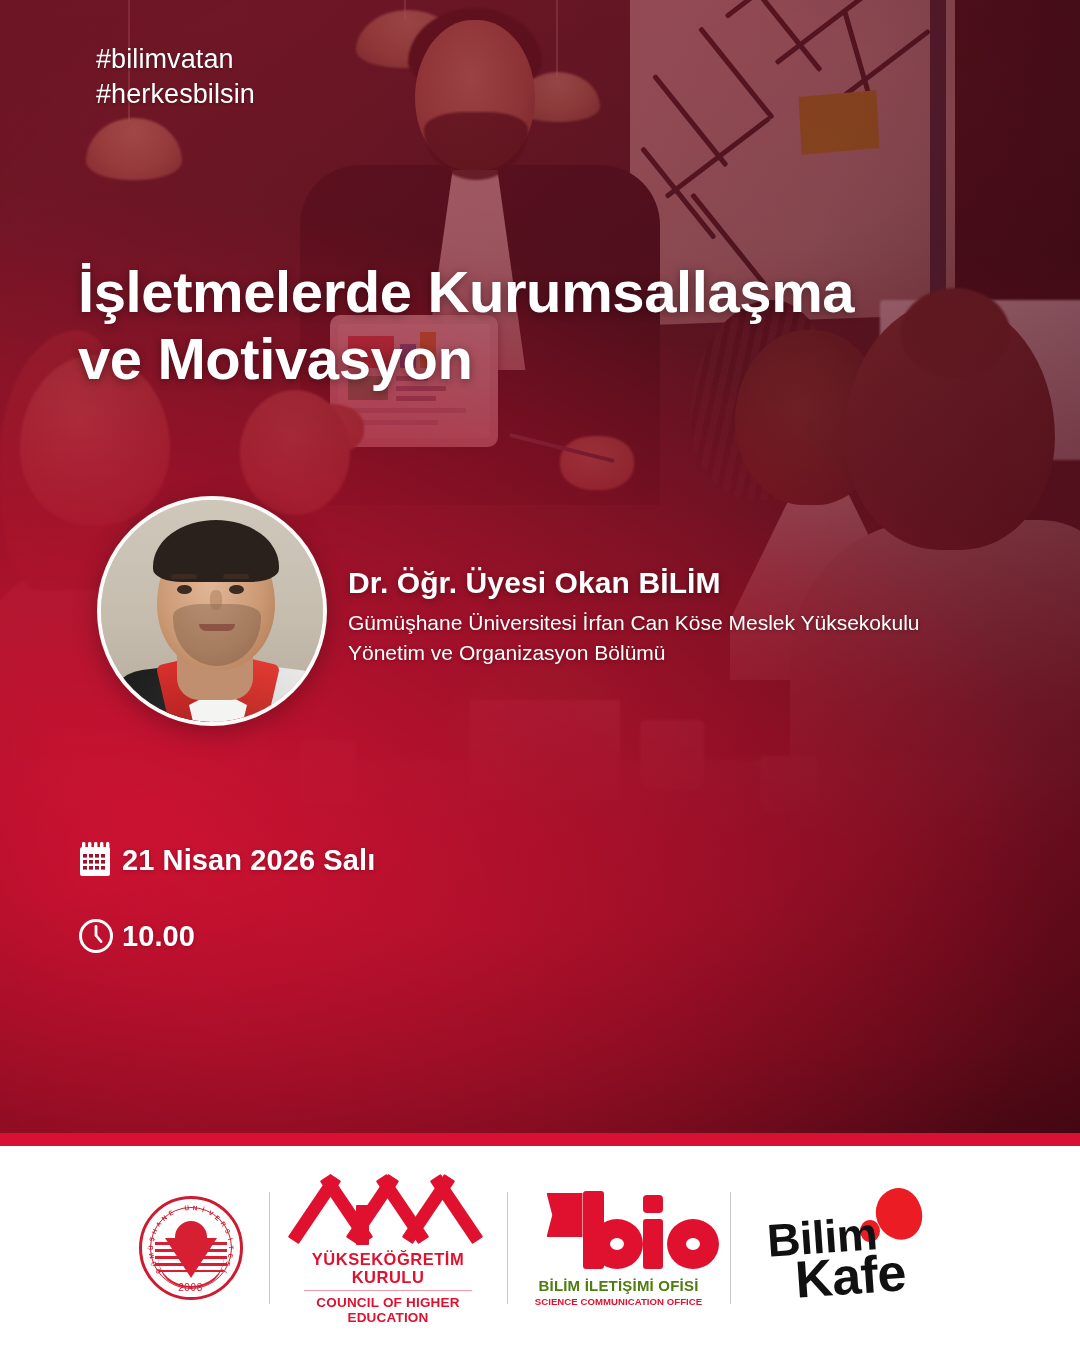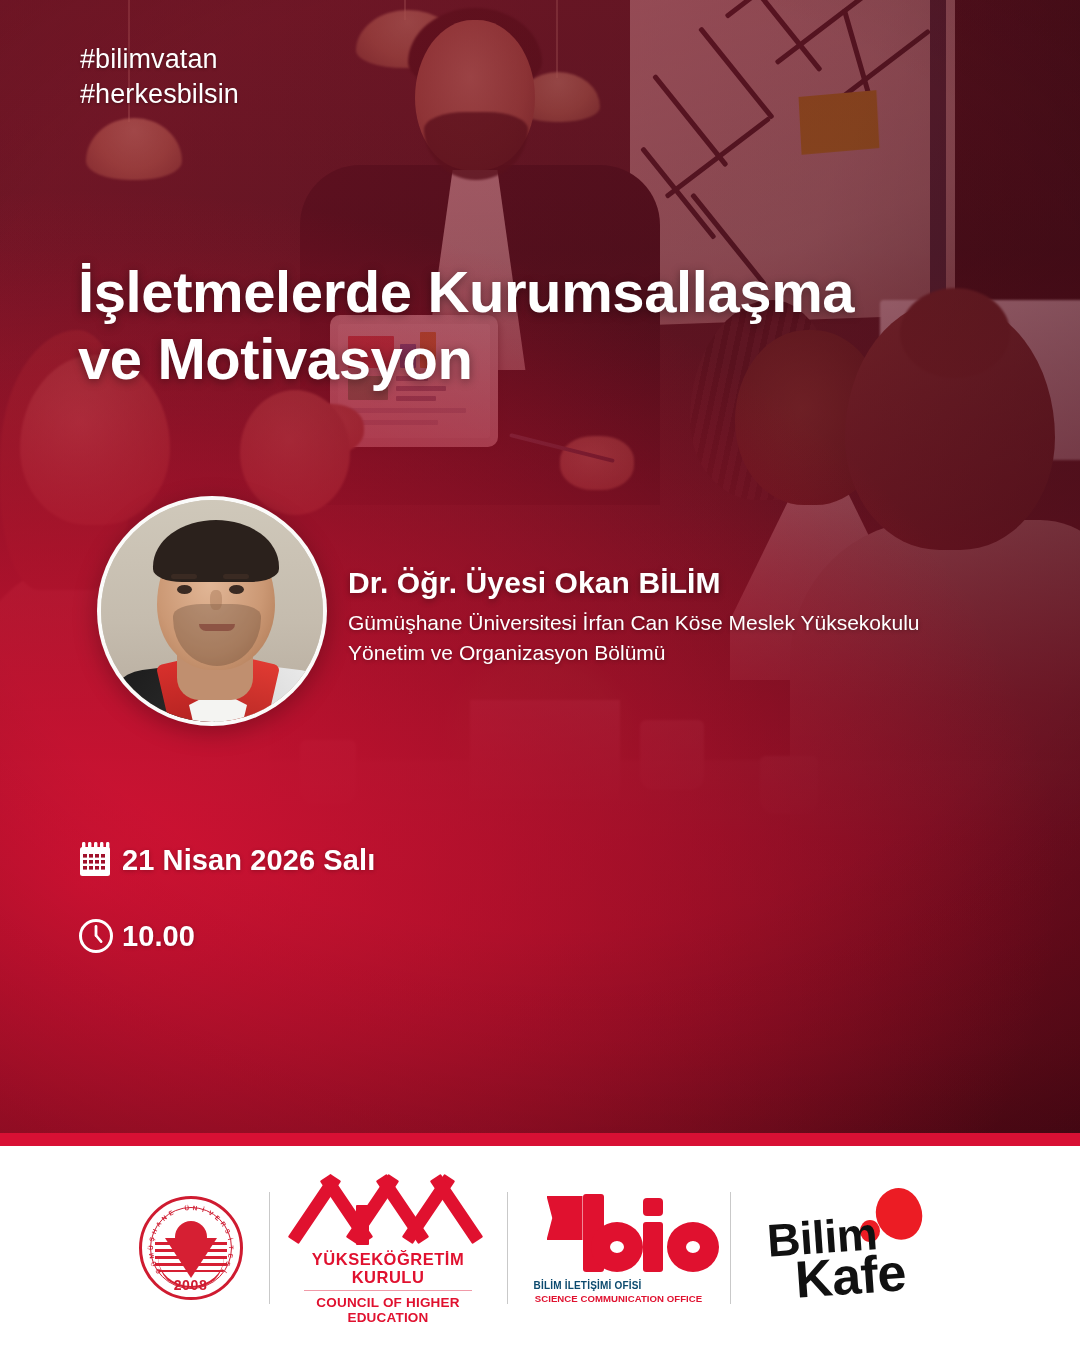--- a/index.html
+++ b/index.html
@@ -280,21 +280,21 @@
       linear-gradient(110deg, rgba(150,14,38,.30) 0%, rgba(60,8,20,.30) 60%, rgba(35,5,14,.55) 100%);
   }
   .hero-vignette {
     position:absolute; inset:0;
     background:radial-gradient(130% 100% at 50% 40%, rgba(0,0,0,0) 42%, rgba(0,0,0,.38) 100%);
   }
 
   
   .tags {
     position:absolute;
-    left:80px; top:42px;
+    left:96px; top:42px;
     color:#ffffff;
     font-size:27px;
     line-height:1.30;
     font-weight:400;
     letter-spacing:.1px;
     text-shadow:0 1px 3px rgba(0,0,0,.35);
   }
 
   
   .badge-row {
@@ -500,21 +500,21 @@
     font-size:6.3px; font-weight:700; color:#cf1b30; letter-spacing:.2px;
   }
   .gu-circ-text span {
     position:absolute; left:50%; top:50%;
     transform-origin:0 0;
     white-space:pre;
   }
   .gu-year {
     position:absolute; left:0; right:0; bottom:7px;
     text-align:center;
-    font-size:14px; font-weight:700; color:#cf1b30; letter-spacing:.6px;
+    font-size:10px; font-weight:400; color:#cf1b30; letter-spacing:.6px;
   }
 
   
   .yok { position:relative; width:185px; }
   .yok-mark { position:relative; width:168px; height:70px; margin:0 auto 9px; }
   .yok-bar {
     position:absolute; background:#e0112f; border-radius:1px;
     transform-origin:center;
   }
   .yok-t1 {
@@ -546,21 +546,21 @@
   .bio-i {
     position:absolute; left:100px; top:30px; width:20px; height:50px; background:#e0112f; border-radius:3px;
   }
   .bio-i-dot {
     position:absolute; left:100px; top:6px; width:20px; height:18px; background:#e0112f; border-radius:4px;
   }
   .bio-o {
     position:absolute; left:124px; top:30px; width:52px; height:50px;
     border:19px solid #e0112f; border-radius:50%; box-sizing:border-box;
   }
-  .bio-t1 { font-size:10px; font-weight:700; color:#0c4a6e; text-align:left; letter-spacing:.2px; }
+  .bio-t1 { font-size:15px; font-weight:700; color:#4d7c0f; text-align:center; letter-spacing:.2px; }
   .bio-t2 { font-size:9.6px; font-weight:700; color:#e0112f; text-align:center; letter-spacing:.05px; margin-top:2px; }
 
   
   .bk { position:relative; width:185px; height:124px; }
   .bk-dot-big {
     position:absolute; right:20px; top:2px;
     width:46px; height:52px; background:#ec1c24;
     border-radius:52% 48% 46% 54%/48% 52% 48% 52%;
     transform:rotate(-10deg);
   }

